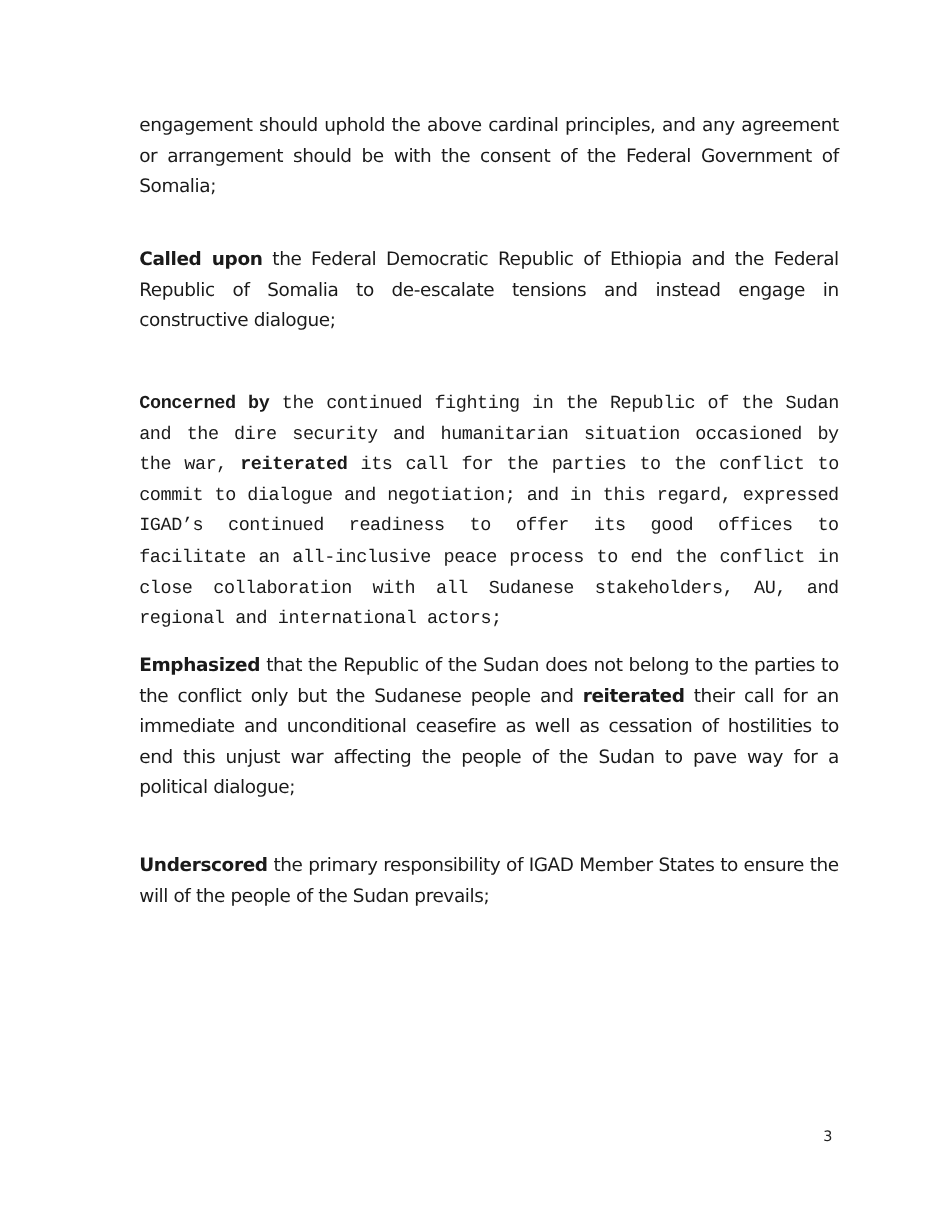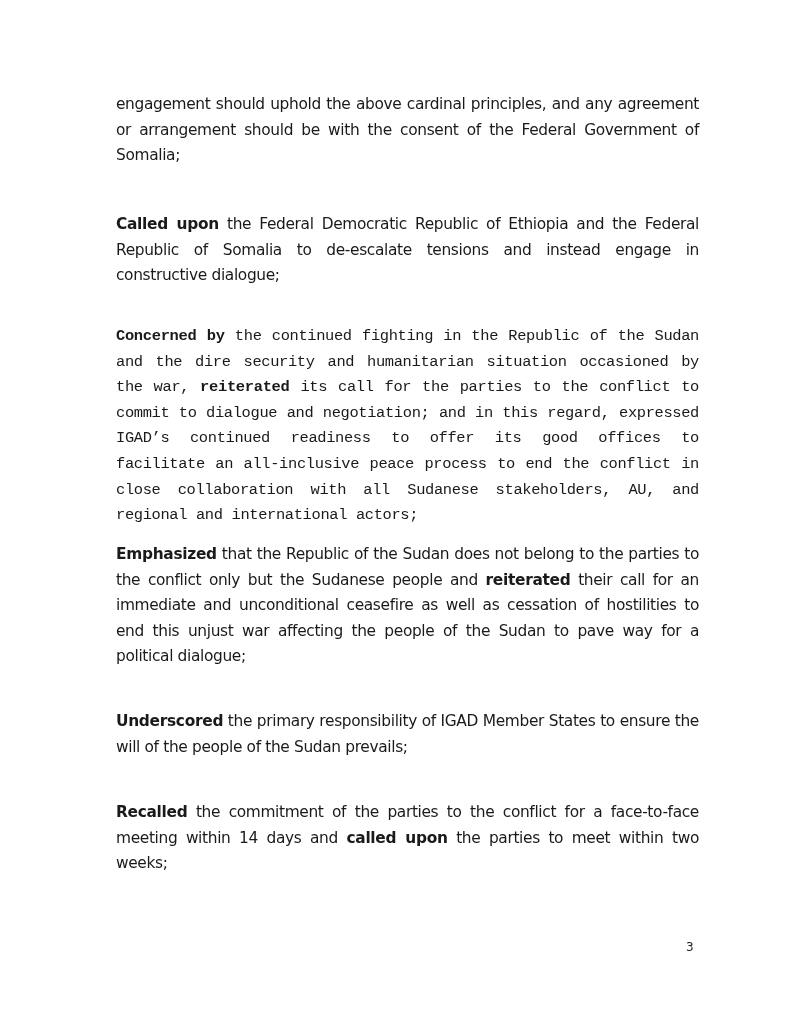--- a/index.html
+++ b/index.html
@@ -32,21 +32,21 @@
       text-align: justify;
       letter-spacing: -0.35px;
       word-spacing: 0px;
       margin: 0;
     }
     .para b {
       font-weight: bold;
       letter-spacing: -0.3px;
     }
     #p1 { top: 92px; }
-    #p2 { top: 212px; }
+    #p2 { top: 204px; }
     #p3 { top: 324px; font-family: Liberation Mono, monospace; }
     #p4 { top: 542px; }
     #p5 { top: 709px; }
     #p6 { top: 800px; }
     .page-number {
       position: absolute;
       left: 686px;
       top: 940px;
       font-size: 12px;
       line-height: 14px;
@@ -61,17 +61,16 @@
   <p class="para" id="p1"><span>engagement should uphold the above cardinal principles, and any agreement or arrangement should be with the consent of the Federal Government of Somalia;</span></p>
 
   <p class="para" id="p2"><b>Called upon</b><span> the Federal Democratic Republic of Ethiopia and the Federal Republic of Somalia to de-escalate tensions and instead engage in constructive dialogue;</span></p>
 
   <p class="para" id="p3"><b>Concerned by</b><span> the continued fighting in the Republic of the Sudan and the dire security and humanitarian situation occasioned by the war, </span><b>reiterated</b><span> its call for the parties to the conflict to commit to dialogue and negotiation; and in this regard, expressed IGAD’s continued readiness to offer its good offices to facilitate an all-inclusive peace process to end the conflict in close collaboration with all Sudanese stakeholders, AU, and regional and international actors;</span></p>
 
   <p class="para" id="p5"><b>Underscored</b><span> the primary responsibility of IGAD Member States to ensure the will of the people of the Sudan prevails;</span></p>
 
   <p class="para" id="p4"><b>Emphasized</b><span> that the Republic of the Sudan does not belong to the parties to the conflict only but the Sudanese people and </span><b>reiterated</b><span> their call for an immediate and unconditional ceasefire as well as cessation of hostilities to end this unjust war affecting the people of the Sudan to pave way for a political dialogue;</span></p>
 
-  <p class="para" id="p6"><b>Recalled</b><span> the commitment of the parties to the conflict for a face-to-face meeting within 14 days and </span><b>called upon</b><span> the parties to meet within two weeks;</span></p>
 
   <div class="page-number">3</div>
 
 </div>
 
 </body></html>

